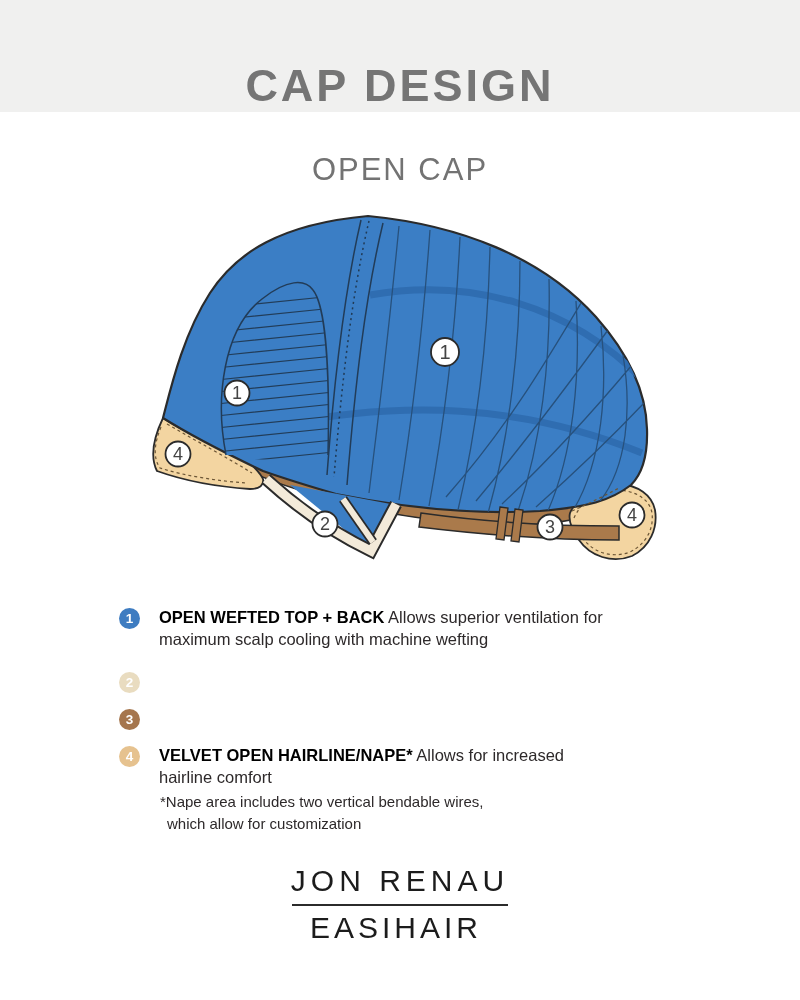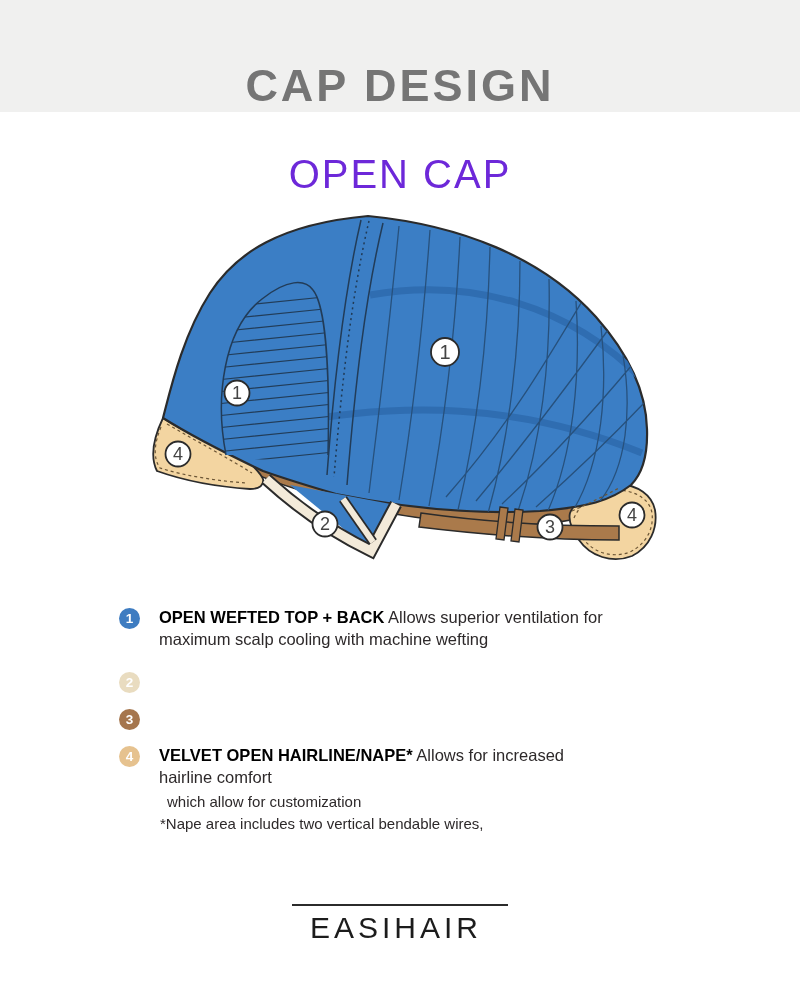--- a/index.html
+++ b/index.html
@@ -4,21 +4,21 @@
 <style>
   html,body{margin:0;padding:0;background:#ffffff;}
   #page{position:relative;width:800px;height:1000px;background:#ffffff;overflow:hidden;
         font-family:"Liberation Sans",sans-serif;}
 
   .header-bar{position:absolute;left:0;top:0;width:800px;height:112px;background:#f0f0ef;
               display:flex;align-items:flex-end;justify-content:center;}
   .header-title{font-size:45px;font-weight:bold;letter-spacing:3px;color:#757575;}
 
   .subtitle{position:absolute;left:0;top:152px;width:800px;text-align:center;
-            font-size:40px;font-weight:400;letter-spacing:2px;color:#6d28d9;}
+            font-size:31px;font-weight:400;letter-spacing:2px;color:#737373;}
 
   .cap-svg{position:absolute;left:140px;top:213px;}
 
   .legend-row{position:absolute;display:flex;align-items:flex-start;}
   .bullet{width:21px;height:21px;border-radius:50%;flex:0 0 21px;margin-right:19px;
           color:#ffffff;font-size:13.5px;font-weight:bold;display:flex;
           align-items:center;justify-content:center;margin-top:2px;}
   .legend-text{width:520px;font-size:16.5px;line-height:22px;color:#2d292a;}
   .legend-title{font-weight:bold;color:#000000;}
   .legend-desc{white-space:pre-line;}
@@ -175,20 +175,21 @@
   </div>
 
   <div class="legend-row" style="left:119px;top:744px;">
     <div class="bullet" style="background: rgb(230, 194, 143);">4</div>
     <div class="legend-text"><span class="legend-title">VELVET OPEN HAIRLINE/NAPE*</span>
       <span class="legend-desc">Allows for increased
 hairline comfort</span></div>
   </div>
 
   <div class="footnote" style="top:791px;">
+    <div>*Nape area includes two vertical bendable wires,</div>
     <div style="padding-left:7px;">which allow for customization</div>
-    <div>*Nape area includes two vertical bendable wires,</div>
   </div>
 
+  <div class="brand-top">JON RENAU</div>
   <div class="brand-line"></div>
   <div class="brand-bottom">EASIHAIR</div>
 
 </div>
 
 </body></html>

